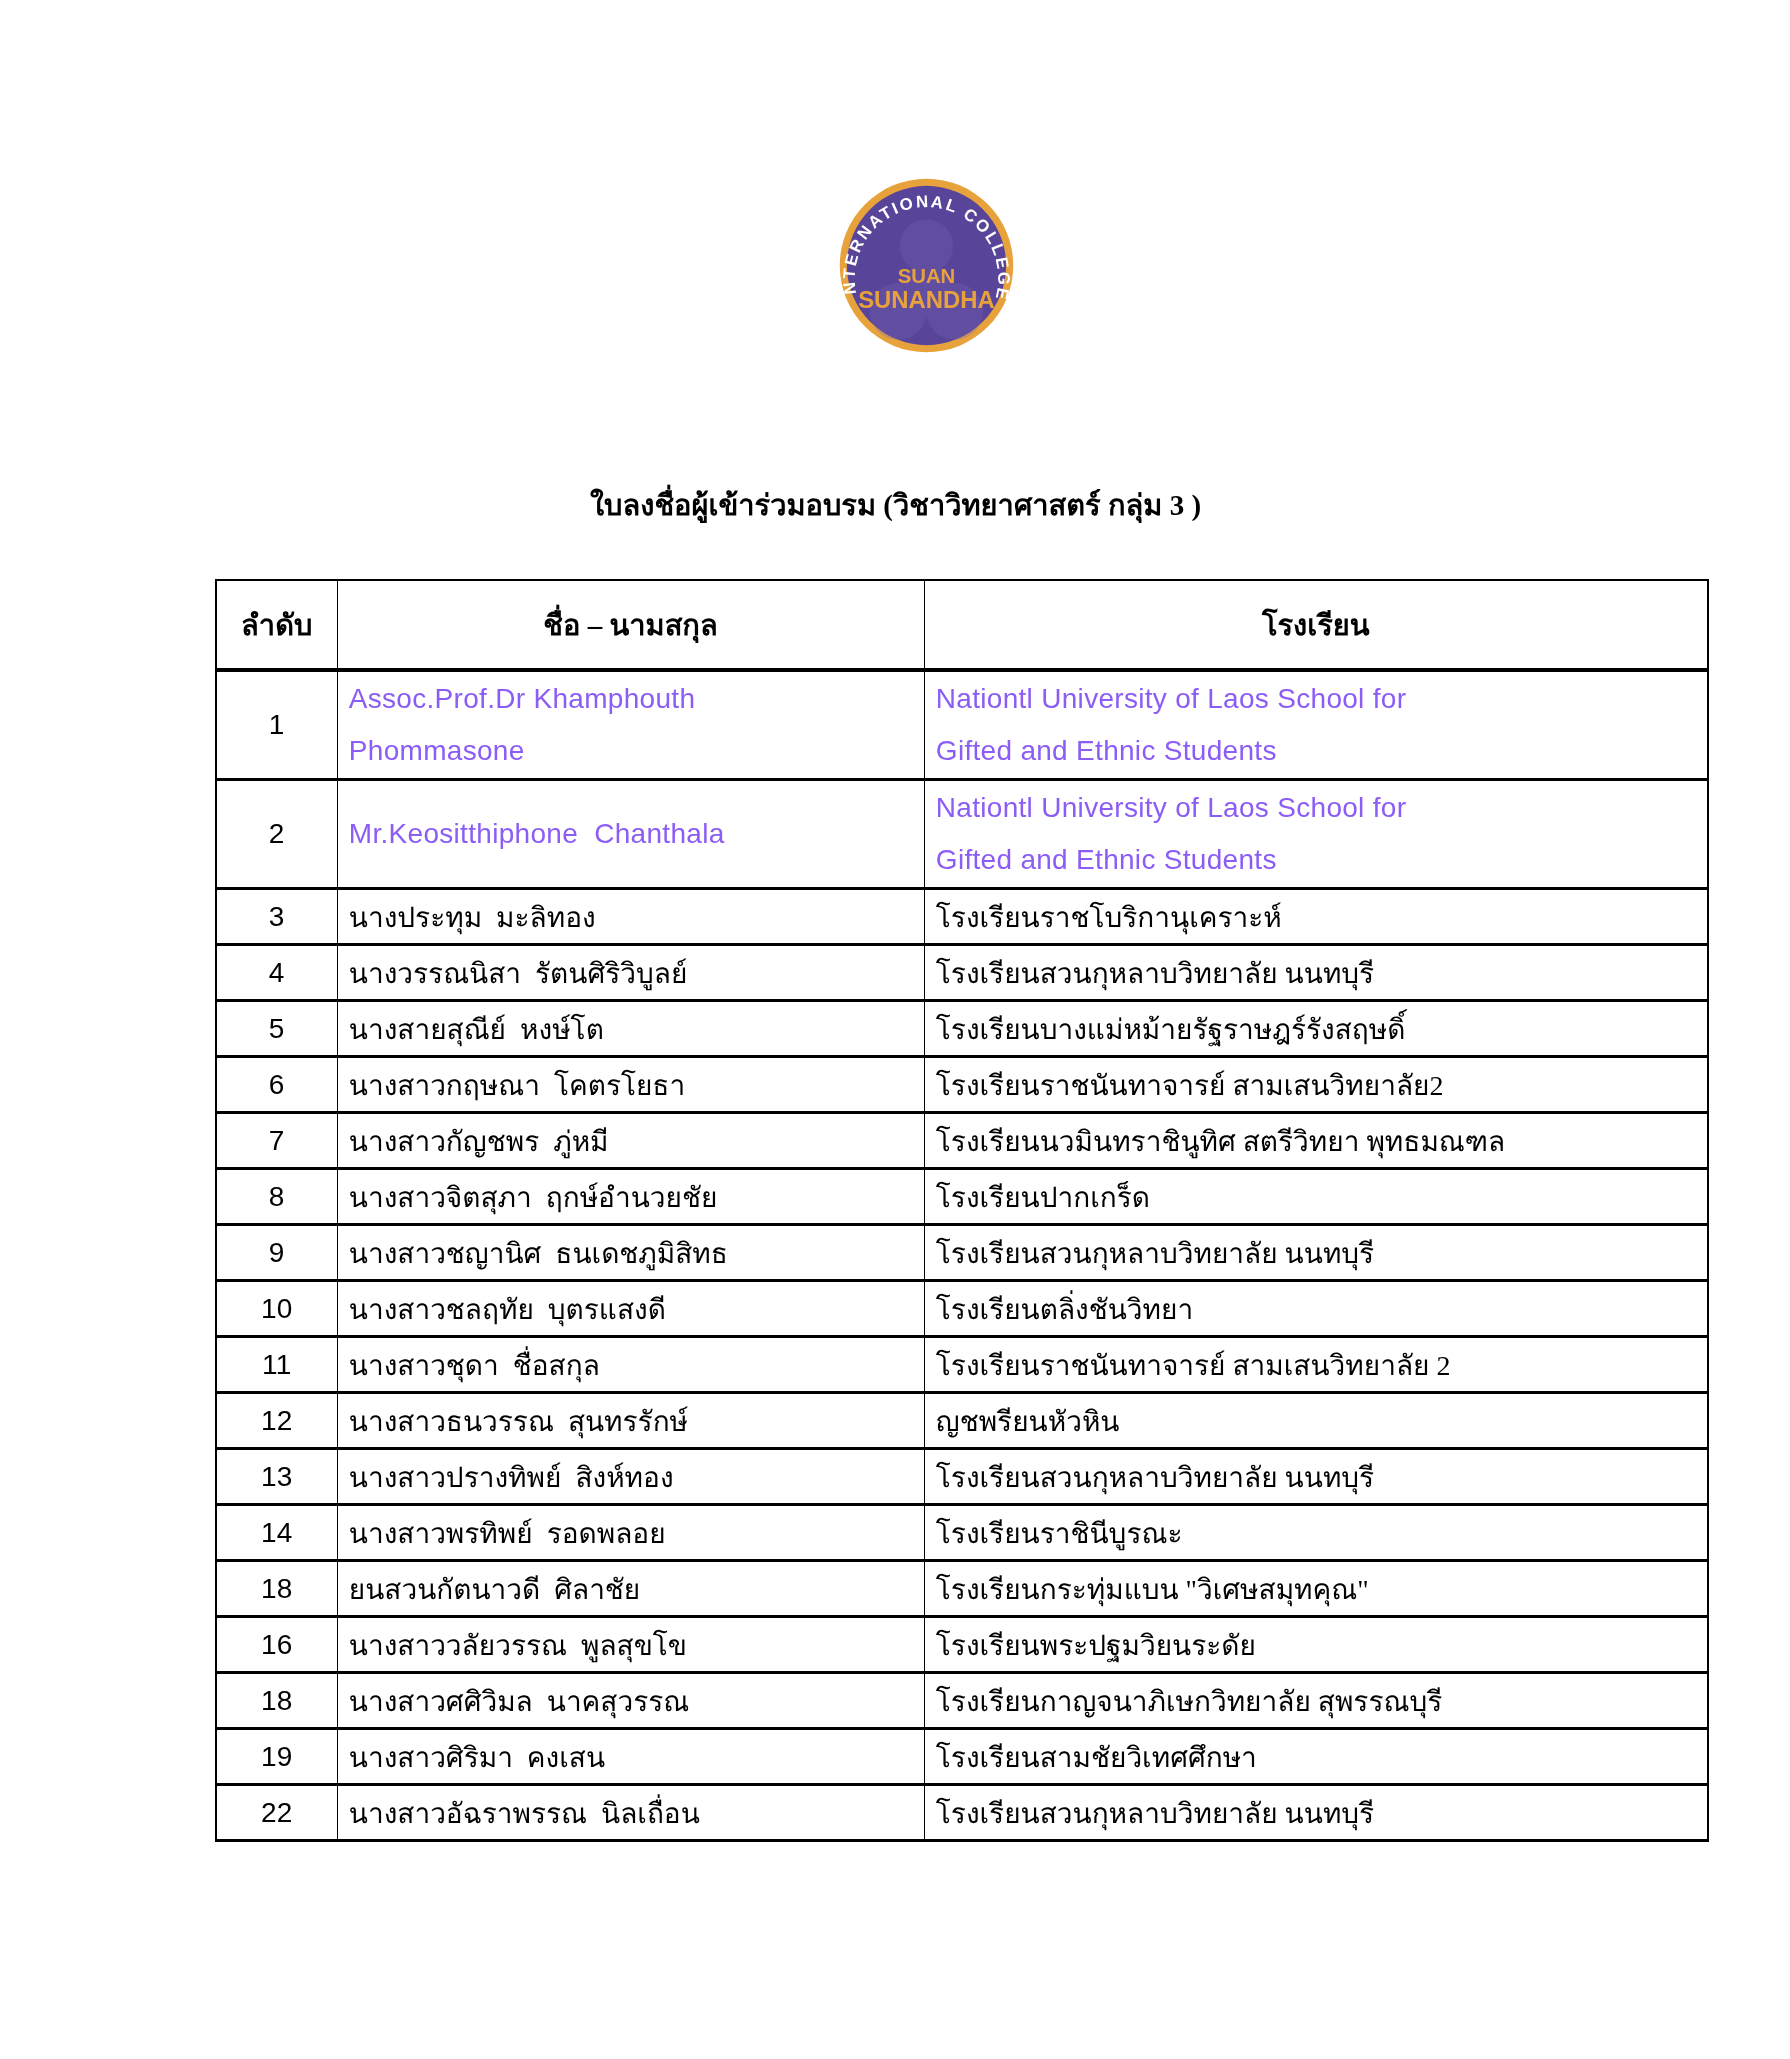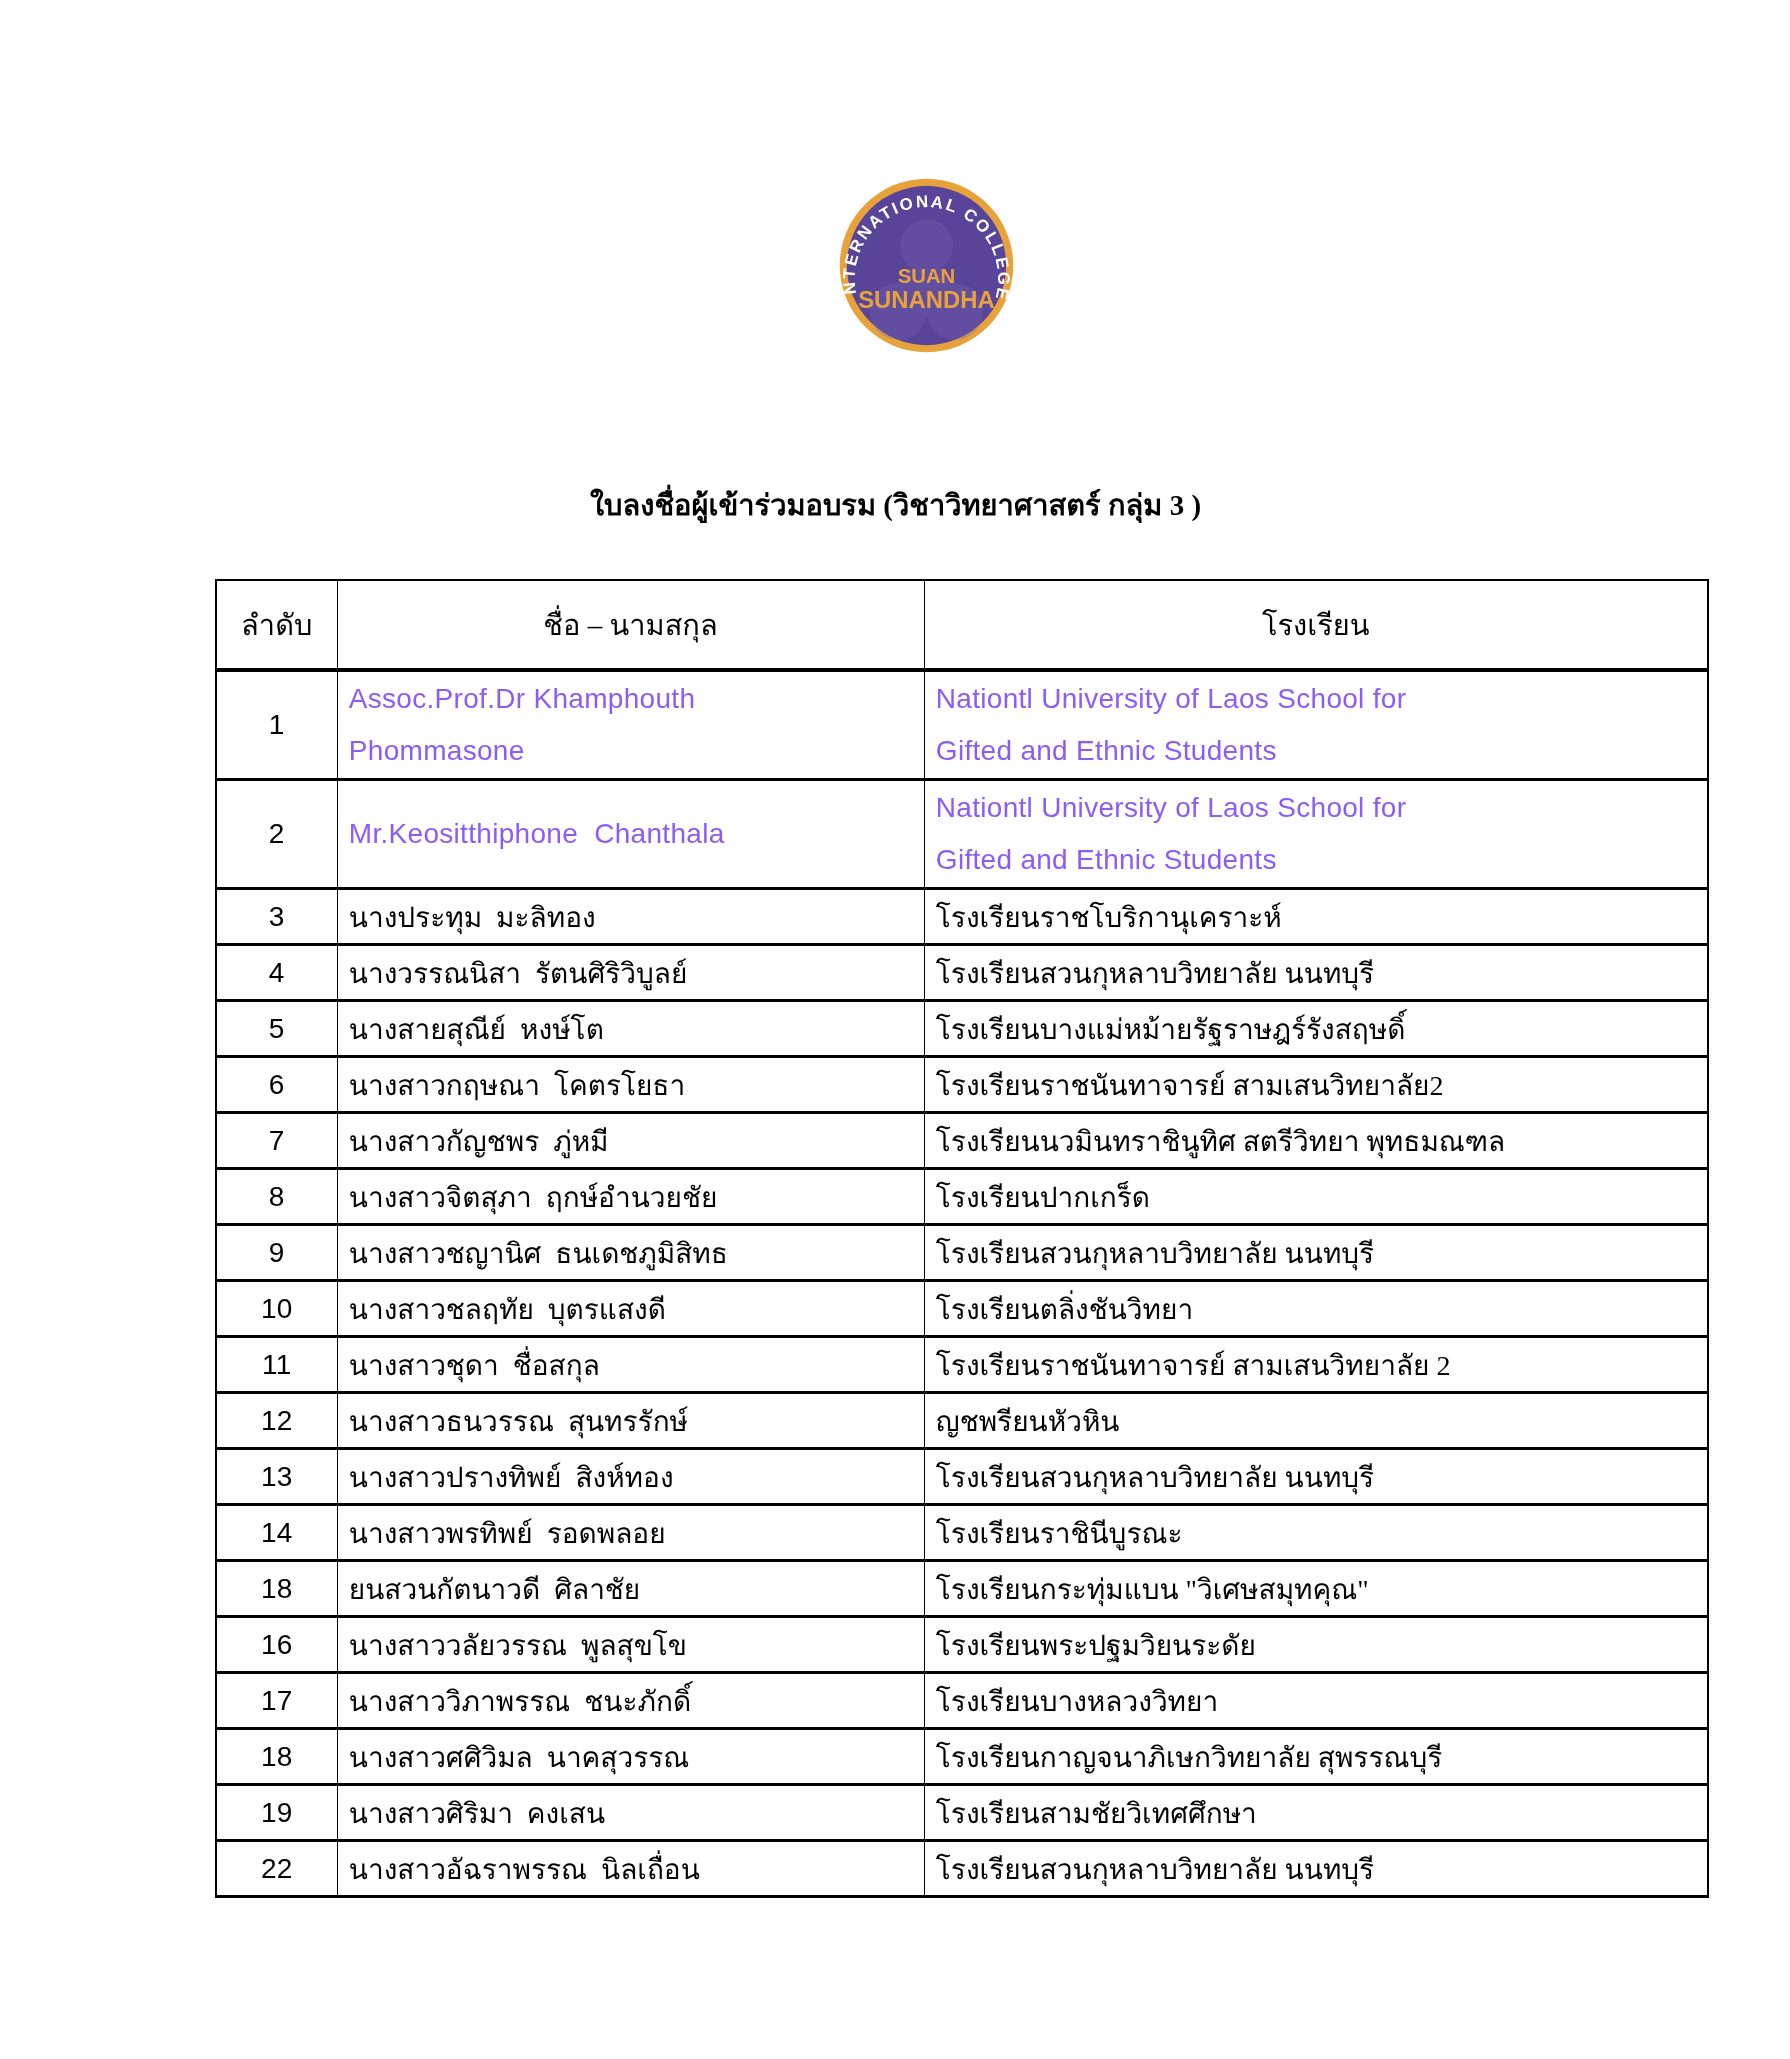--- a/index.html
+++ b/index.html
@@ -29,21 +29,21 @@
     width:1492px;
     border-collapse:collapse;table-layout:fixed;
     background:#fff;
   }
   table.attendees,table.attendees th,table.attendees td{
     border:1.9px solid #000;
   }
   table.attendees{border-width:2.8px;}
   table.attendees th{
     border-bottom-width:4.7px;border-top-width:2.8px;
-    height:85px;font-size:29px;font-weight:normal;text-align:center;
+    height:85px;font-size:29px;font-weight:bold;text-align:center;
     white-space:pre-wrap;
   }
   table.attendees td{
     border-top-width:3.8px;border-bottom-width:3.8px;
     height:51px;font-size:28px;vertical-align:middle;
     white-space:pre-wrap;overflow:hidden;
   }
   table.attendees tr.tall td{height:104px;}
   table.attendees tr.tall td .line{line-height:52px;}
   td.col-no{text-align:center;}
@@ -175,25 +175,20 @@
           <td class="col-no num"><div class="line">18</div></td>
           <td class="col-name"><div class="line">ยนสวนกัตนาวดี  ศิลาชัย</div></td>
           <td class="col-school"><div class="line">โรงเรียนกระทุ่มแบน "วิเศษสมุทคุณ"</div></td>
         </tr>
         <tr>
           <td class="col-no num"><div class="line">16</div></td>
           <td class="col-name"><div class="line">นางสาววลัยวรรณ  พูลสุขโข</div></td>
           <td class="col-school"><div class="line">โรงเรียนพระปฐมวิยนระดัย</div></td>
         </tr>
         <tr>
-          <td class="col-no num"><div class="line">17</div></td>
-          <td class="col-name"><div class="line">นางสาววิภาพรรณ  ชนะภักดิ์</div></td>
-          <td class="col-school"><div class="line">โรงเรียนบางหลวงวิทยา</div></td>
-        </tr>
-        <tr>
           <td class="col-no num"><div class="line">18</div></td>
           <td class="col-name"><div class="line">นางสาวศศิวิมล  นาคสุวรรณ</div></td>
           <td class="col-school"><div class="line">โรงเรียนกาญจนาภิเษกวิทยาลัย สุพรรณบุรี</div></td>
         </tr>
         <tr>
           <td class="col-no num"><div class="line">19</div></td>
           <td class="col-name"><div class="line">นางสาวศิริมา  คงเสน</div></td>
           <td class="col-school"><div class="line">โรงเรียนสามชัยวิเทศศึกษา</div></td>
         </tr>
         <tr>

